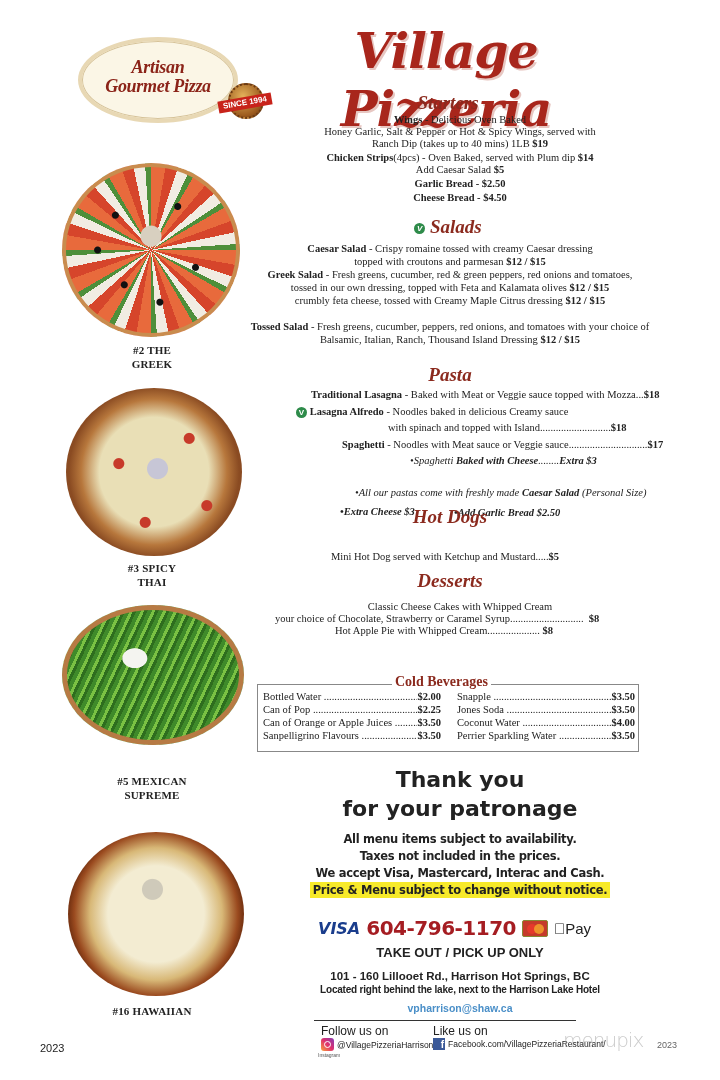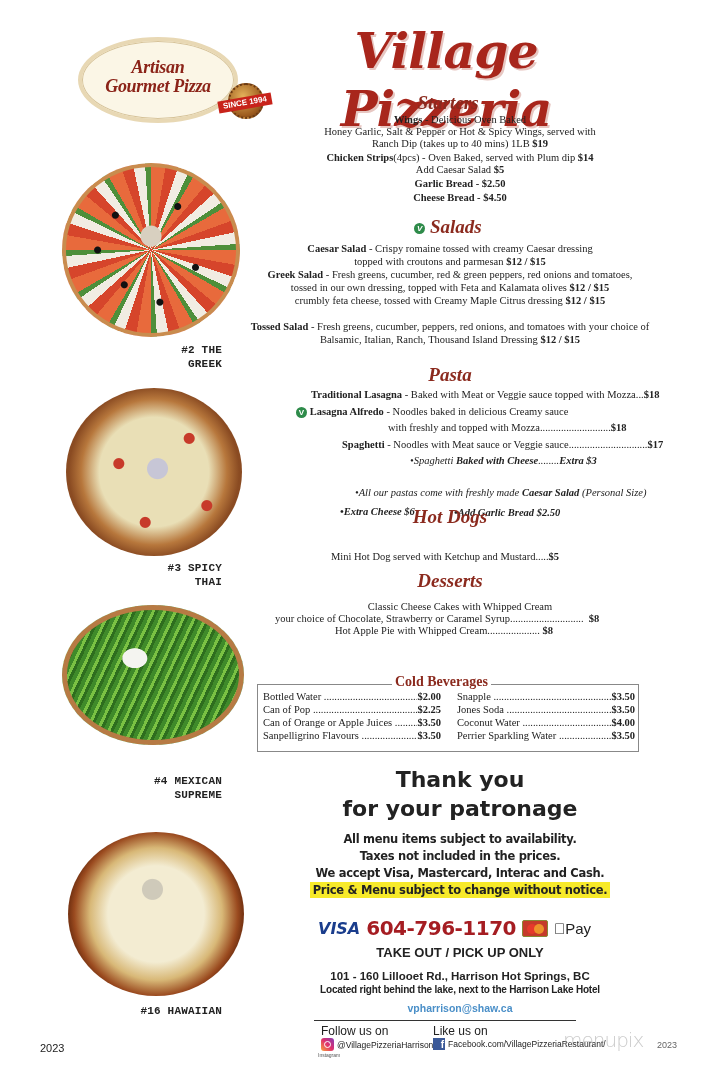--- a/index.html
+++ b/index.html
@@ -88,22 +88,22 @@
       #6aa83a;
     box-shadow: inset 0 0 0 5px #b77a44;
   }
   .pizza-hawaiian {
     left: 68px; top: 832px; width: 176px; height: 164px;
     background:
       radial-gradient(circle at 48% 35%, #cfcaba 0 10px, transparent 11px),
       radial-gradient(circle at 50% 50%, #f3ecd2 0 40%, #d8b877 55%, #9a4a1f 68%, #7a3614 72%);
   }
   .pizza-label {
-    position: absolute; text-align: right; width: 140px;
-    font-family: Liberation Mono, monospace; font-weight: bold; font-size: 11px;
+    position: absolute; text-align: center; width: 140px;
+    font-family: Liberation Serif, serif; font-weight: bold; font-size: 11px;
     line-height: 14px; color: #222; letter-spacing: 0.2px;
   }
 
   
   .bev-box {
     position: absolute; left: 257px; top: 684px; width: 382px; height: 68px;
     border: 1px solid #888;
   }
   .bev-title {
     position: absolute; left: 392px; top: 674px; padding: 0 3px; background: #fff;
@@ -203,32 +203,32 @@
 
 <div class="sec-head" style="left:350px; top:364px;">Pasta</div>
 <div class="txt" style="left:311px; top:388px;">
   <span class="b">Traditional Lasagna</span><span> - Baked with Meat or Veggie sauce topped with Mozza...</span><span class="b">$18</span>
 </div>
 <div class="txt" style="left:296px; top:405px;">
   <span class="veg-icon">V</span>
   <span class="b">Lasagna Alfredo</span><span> - Noodles baked in delicious Creamy sauce</span>
 </div>
 <div class="txt" style="left:388px; top:421px;">
-  <span>with freshly and topped with Mozza...........................</span><span class="b">$18</span>
+  <span>with spinach and topped with Island...........................</span><span class="b">$18</span>
 </div>
 <div class="txt" style="left:342px; top:438px;">
   <span class="b">Spaghetti</span><span> - Noodles with Meat sauce or Veggie sauce..............................</span><span class="b">$17</span>
 </div>
 <div class="txt i" style="left:410px; top:454px;">
   <span>•Spaghetti </span><span class="b">Baked with Cheese</span><span>........</span><span class="b">Extra $3</span>
 </div>
 <div class="txt i" style="left:355px; top:486px;">
   <span>•All our pastas come with freshly made </span><span class="b">Caesar Salad</span><span> (Personal Size)</span>
 </div>
-<div class="txt i b" style="left:340px; top:505px;">•Extra Cheese $6</div>
+<div class="txt i b" style="left:340px; top:505px;">•Extra Cheese $3</div>
 <div class="txt i b" style="left:454px; top:506px;">•Add Garlic Bread $2.50</div>
 
 <div class="sec-head" style="left:350px; top:506px;">Hot Dogs</div>
 <div class="txt c" style="left:260px; top:550px; width:370px;">
   <span>Mini Hot Dog served with Ketchup and Mustard.....</span><span class="b">$5</span>
 </div>
 
 <div class="sec-head" style="left:350px; top:570px;">Desserts</div>
 <div class="txt c" style="left:260px; top:600px; width:400px;">Classic Cheese Cakes with Whipped Cream</div>
 <div class="txt" style="left:275px; top:612px;">
@@ -282,21 +282,21 @@
   <div>#2 THE</div>
   <div>GREEK</div>
 </div>
 <div class="pizza pizza-thai"></div>
 <div class="pizza-label" style="left:82px; top:561px;">
   <div>#3 SPICY</div>
   <div>THAI</div>
 </div>
 <div class="pizza pizza-mexican"></div>
 <div class="pizza-label" style="left:82px; top:774px;">
-  <div>#4 MEXICAN</div>
+  <div>#5 MEXICAN</div>
   <div>SUPREME</div>
 </div>
 <div class="pizza pizza-hawaiian"></div>
 <div class="pizza-label" style="left:82px; top:1004px;">
   <div>#16 HAWAIIAN</div>
 </div>
 
 <div class="thanks" style="top:767px;">Thank you</div>
 <div class="thanks" style="top:796px;">for your patronage</div>
 <div class="notice" style="top:832px;">All menu items subject to availability.</div>

